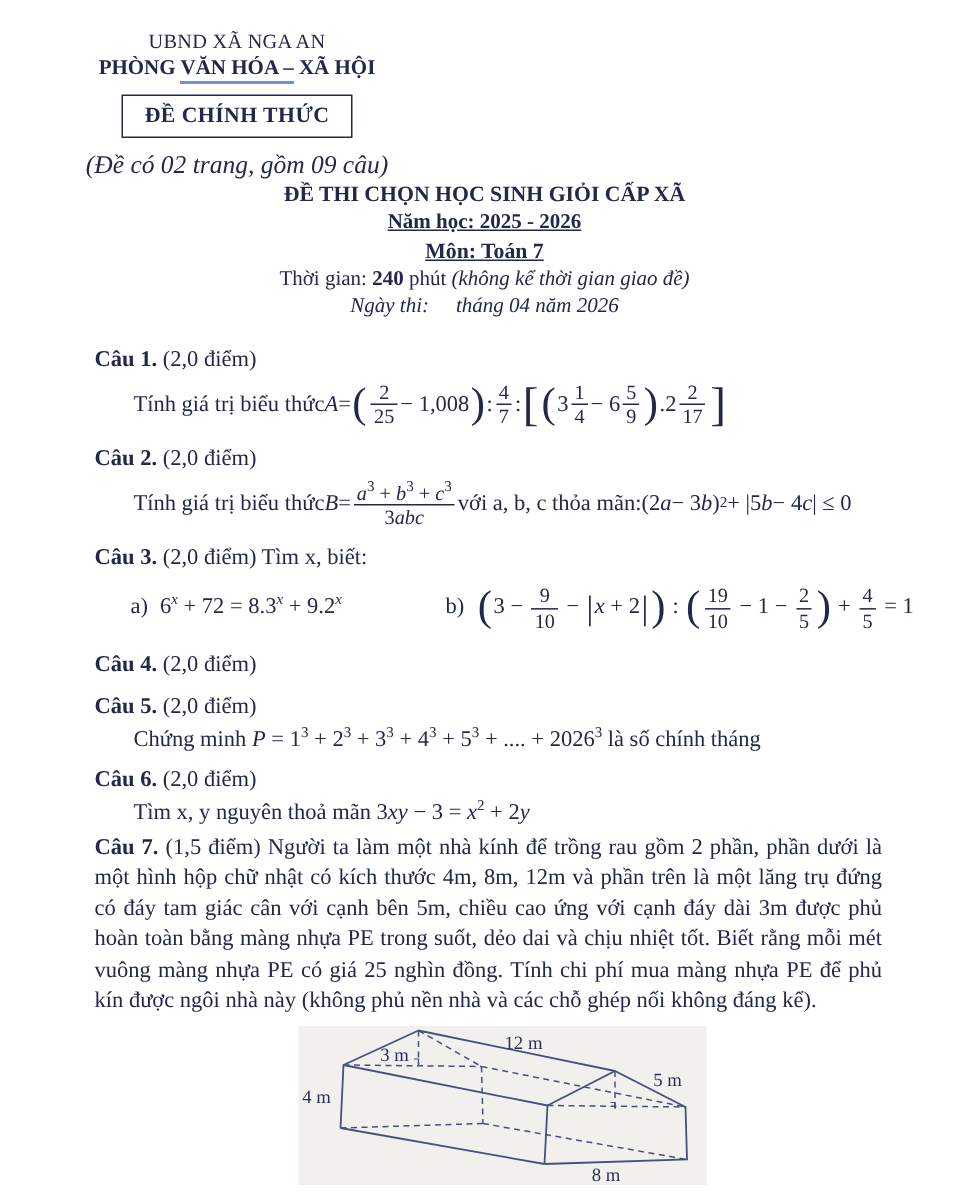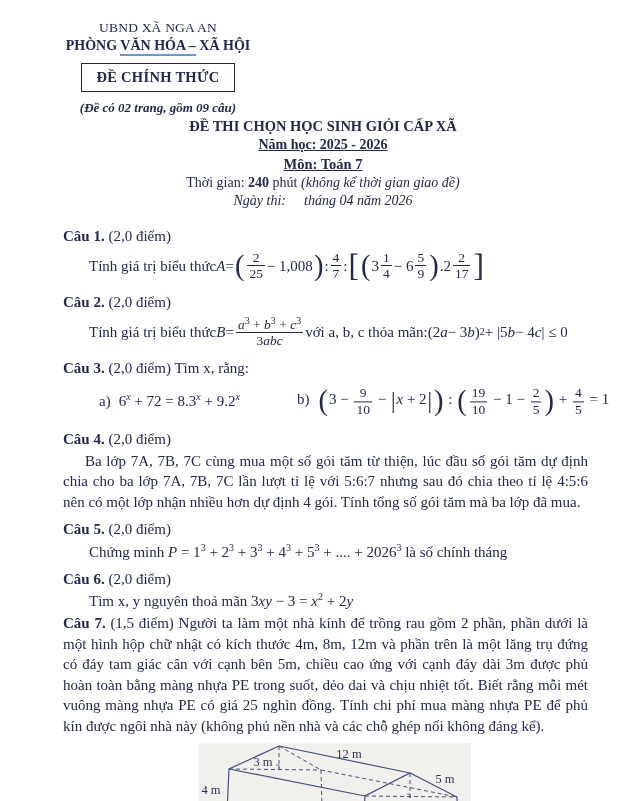--- a/index.html
+++ b/index.html
@@ -6,42 +6,42 @@
   .page{width:644px;height:801px;position:relative;overflow:hidden;background:#fff;
         font-family:"Liberation Serif","DejaVu Serif",serif;color:#23274a;}
   
   .head{display:flex;padding:20px 22px 0 24px;flex-direction:column;}
   .head-left{width:268px;text-align:center;}
   .hl1{font-size:13.5px;letter-spacing:.2px;}
   .hl2{font-size:14px;font-weight:bold;margin-top:2px;}
   .hl2 .ul{border-bottom:2px solid #6f94c9;padding-bottom:1px;}
   .stamp-box{display:inline-block;border:1.6px solid #23274a;padding:5px 14px;
              margin-top:9px;font-weight:bold;font-size:14.5px;letter-spacing:.3px;}
-  .hl-note{font-style:italic;font-weight:bold;font-size:13px;margin-top:8px;}
+  .hl-note{font-style:italic;font-weight:normal;font-size:17px;margin-top:8px;}
   .head-right{flex:1;text-align:center;line-height:1.32;padding-top:1px;}
   .hr-title{font-weight:bold;font-size:14.5px;}
   .hr-year,.hr-subject{font-weight:bold;font-size:14px;text-decoration:underline;}
   .hr-subject{font-size:14.5px;}
   .hr-time{font-size:14px;}
   .hr-time .it{font-style:italic;}
   .hr-time b{font-weight:bold;}
   .hr-date{font-style:italic;font-size:14px;}
   .hr-date .gap{margin-right:18px;}
   
   .content{padding:8px 56px 0 63px;font-size:15px;}
   .qhead{margin:7px 0 1px;line-height:1.35;}
   .qhead b{font-weight:bold;}
   .fline{margin:1px 0 1px 26px;min-height:38px;display:flex;align-items:center;
          line-height:1.2;flex-wrap:nowrap;white-space:nowrap;}
   .sline{margin:2px 0 2px 26px;line-height:1.35;}
   .para{text-align:justify;line-height:1.37;margin:1px 0;}
   .indent{text-indent:22px;}
   .q3row{position:relative;height:42px;margin:2px 0 0 0;}
   .q3a,.q3b{position:absolute;top:50%;transform:translateY(-50%);white-space:nowrap;}
-  .q3a{left:36px;}
+  .q3a{left:24px;}
   .q3b{left:234px;}
   .item-label{margin-right:8px;}
   
   .mi{font-style:italic;}
   sup{font-size:10px;line-height:0;}
   sup.mi{font-style:italic;}
   .frac{display:inline-block;text-align:center;vertical-align:middle;margin:0 2px;}
   .fn,.fd{display:block;font-size:13.5px;line-height:1.12;padding:0 2px;}
   .fn{border-bottom:1px solid currentColor;}
   .del{display:inline-block;vertical-align:middle;line-height:.85;font-weight:400;margin:0 1px;}
@@ -128,28 +128,27 @@
         <span class="mi">b</span>
         <span>)</span>
         <sup>2</sup>
         <span> + |5</span>
         <span class="mi">b</span>
         <span> − 4</span>
         <span class="mi">c</span>
         <span>| ≤ 0</span>
       </div>
 
-    <p class="qhead"><b>Câu 3.</b><span> (2,0 điểm) </span><span>Tìm x, rằng:</span></p>
+    <p class="qhead"><b>Câu 3.</b><span> (2,0 điểm) </span><span>Tìm x, biết:</span></p>
     <div class="q3row">
       <span class="q3a"><span class="item-label">a)</span><span><span>6</span><sup class="mi">x</sup><span> + 72 = 8.3</span><sup class="mi">x</sup><span> + 9.2</span><sup class="mi">x</sup></span></span>
       <span class="q3b"><span class="item-label">b)</span><span><span class="del" style="font-size: 190%;">(</span><span>3 − </span><span class="frac"><span class="fn"><span>9</span></span><span class="fd"><span>10</span></span></span><span> − </span><span class="del" style="font-size: 150%;">|</span><span class="mi">x</span><span> + 2</span><span class="del" style="font-size: 150%;">|</span><span class="del" style="font-size: 190%;">)</span><span> : </span><span class="del" style="font-size: 190%;">(</span><span class="frac"><span class="fn"><span>19</span></span><span class="fd"><span>10</span></span></span><span> − 1 − </span><span class="frac"><span class="fn"><span>2</span></span><span class="fd"><span>5</span></span></span><span class="del" style="font-size: 190%;">)</span><span> + </span><span class="frac"><span class="fn"><span>4</span></span><span class="fd"><span>5</span></span></span><span> = 1</span></span></span>
     </div>
 
     <p class="qhead"><b>Câu 4.</b><span> (2,0 điểm)</span></p>
-    <p class="para indent">Ba lớp 7A, 7B, 7C cùng mua một số gói tăm từ thiện, lúc đầu số gói tăm dự định chia cho ba lớp 7A, 7B, 7C lần lượt tỉ lệ với 5:6:7 nhưng sau đó chia theo tỉ lệ 4:5:6 nên có một lớp nhận nhiều hơn dự định 4 gói. Tính tổng số gói tăm mà ba lớp đã mua.</p>
 
     <p class="qhead"><b>Câu 5.</b><span> (2,0 điểm)</span></p>
     <div class="sline"><span>Chứng minh  </span><span class="mi">P</span><span> = 1</span><sup>3</sup><span> + 2</span><sup>3</sup><span> + 3</span><sup>3</sup><span> + 4</span><sup>3</sup><span> + 5</span><sup>3</sup><span> + .... + 2026</span><sup>3</sup><span> là số chính tháng</span></div>
 
     <p class="qhead"><b>Câu 6.</b><span> (2,0 điểm)</span></p>
     <div class="sline"><span>Tìm x, y nguyên thoả mãn  3</span><span class="mi">xy</span><span> − 3 = </span><span class="mi">x</span><sup>2</sup><span> + 2</span><span class="mi">y</span></div>
 
     <p class="para"><b>Câu 7.</b><span> (1,5 điểm) </span><span>Người ta làm một nhà kính để trồng rau gồm 2 phần, phần dưới là một hình hộp chữ nhật có kích thước 4m, 8m, 12m và phần trên là một lăng trụ đứng có đáy tam giác cân với cạnh bên 5m, chiều cao ứng với cạnh đáy dài 3m được phủ hoàn toàn bằng màng nhựa PE trong suốt, dẻo dai và chịu nhiệt tốt. Biết rằng mỗi mét vuông màng nhựa PE có giá 25 nghìn đồng. Tính chi phí mua màng nhựa PE để phủ kín được ngôi nhà này (không phủ nền nhà và các chỗ ghép nối không đáng kể).</span></p>
 
     <figure class="fig">

